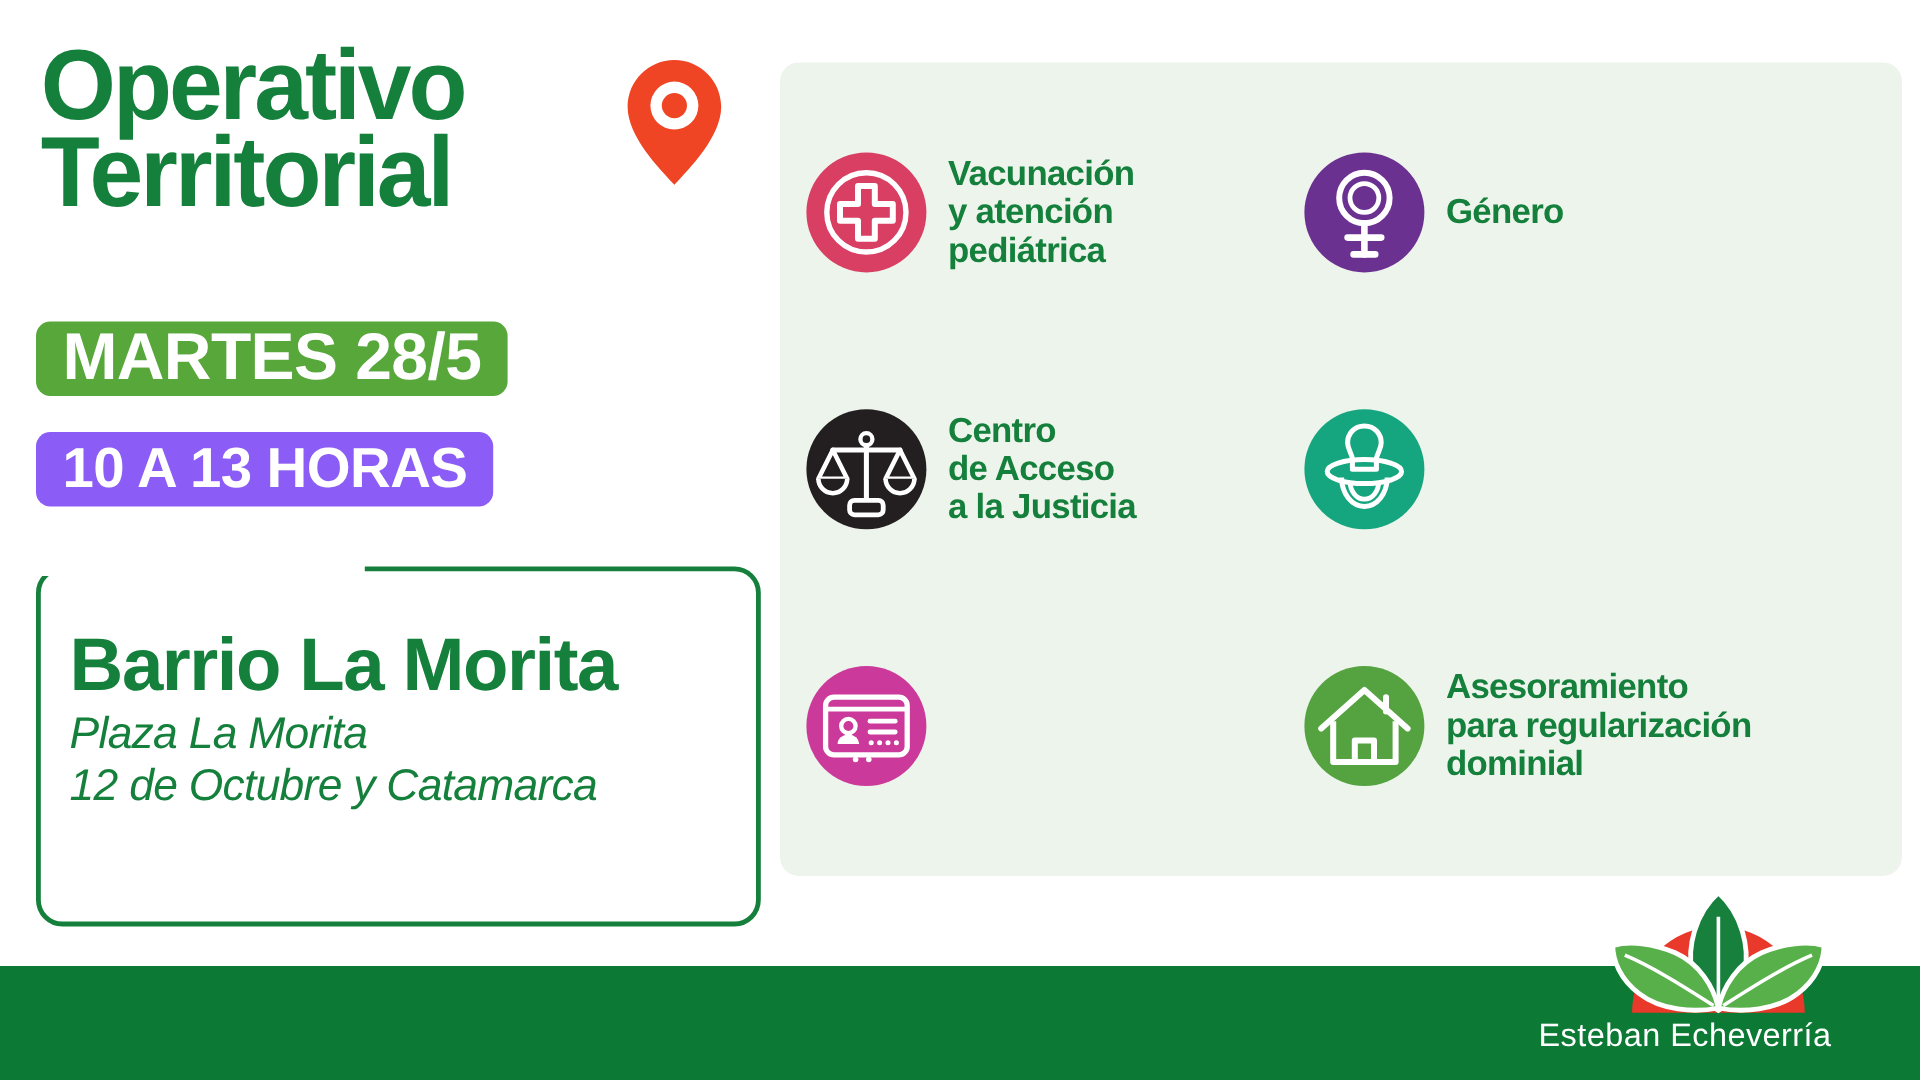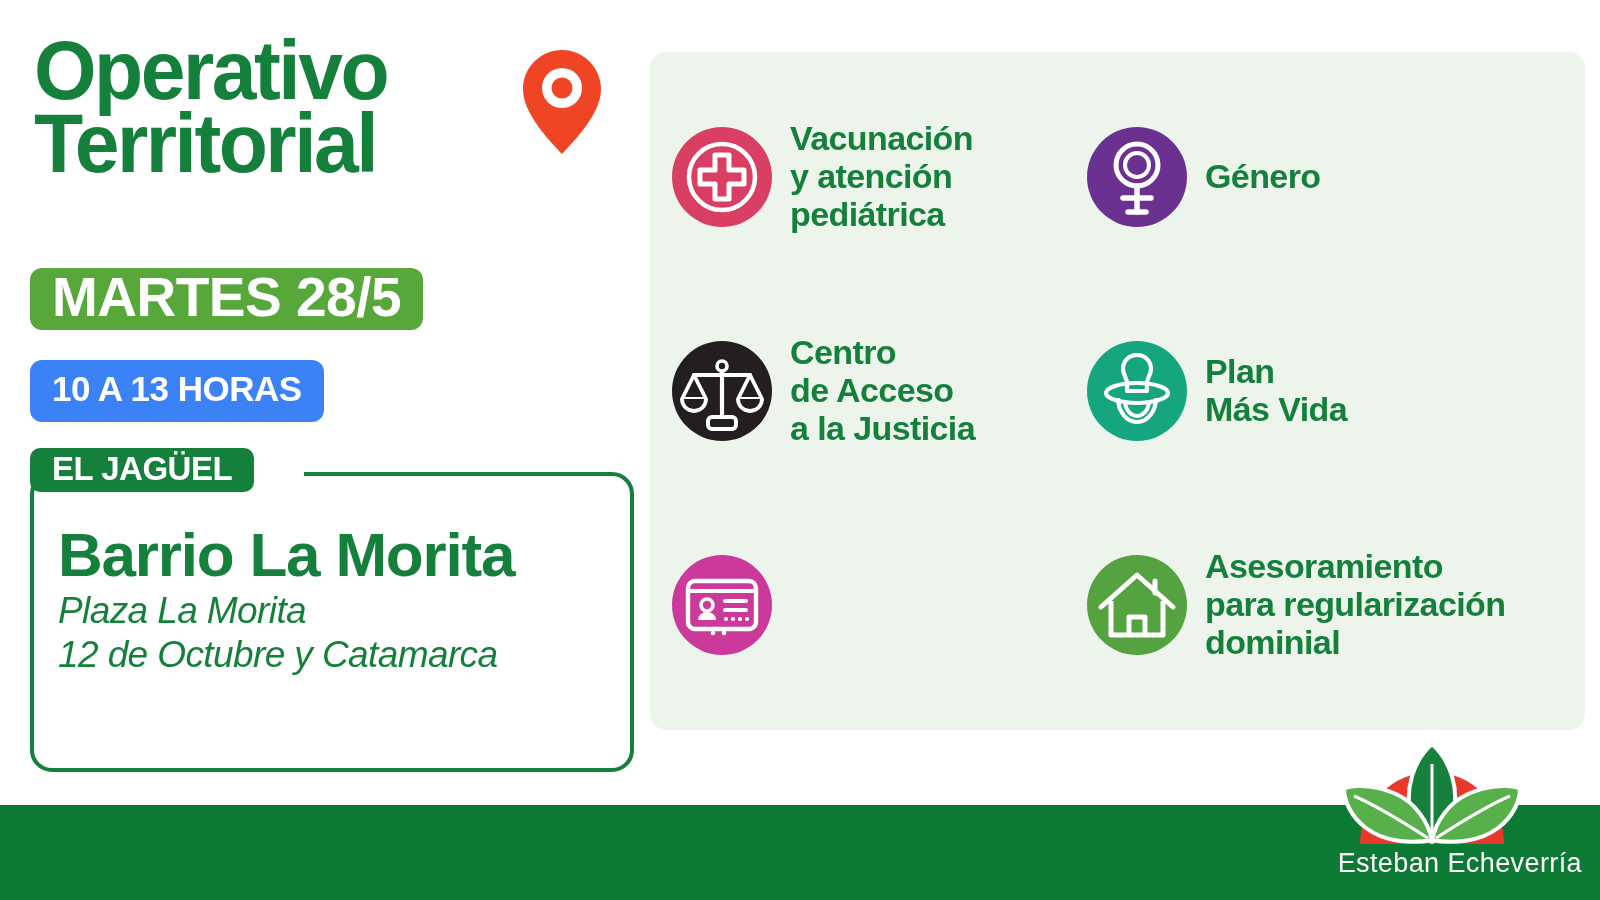--- a/index.html
+++ b/index.html
@@ -63,22 +63,22 @@
     top: 268px;
     height: 62px;
     padding: 0 22px 4px 22px;
     background: #57a73a;
     font-size: 55px;
   }
   .badge-time {
     top: 360px;
     height: 62px;
     padding: 0 22px 4px 22px;
-    background: #3b82f6;
-    font-size: 35px;
+    background: #8b5cf6;
+    font-size: 47px;
   }
   .badge-locality {
     top: 448px;
     height: 44px;
     padding: 0 22px 3px 22px;
     background: #14803b;
     font-size: 33px;
     z-index: 4;
     border-radius: 10px;
   }
@@ -143,39 +143,39 @@
   }
   .svc-circle {
     flex: 0 0 auto;
     width: 100px; height: 100px;
     border-radius: 50%;
     display: flex;
     align-items: center;
     justify-content: center;
   }
   .svc-label {
-    font-size: 34px;
+    font-size: 29px;
     font-weight: bold;
     line-height: 1.11;
     color: #15803c;
     letter-spacing: -0.6px;
     white-space: pre-line;
   }
 
   
   .logo-wrap {
     position: absolute;
     left: 1282px; top: 736px;
     width: 300px; height: 160px;
   }
   .logo-name {
     position: absolute;
     left: 0; top: 112px;
     width: 300px;
-    text-align: right;
+    text-align: left;
     color: #ffffff;
     font-size: 27px;
     letter-spacing: 0.4px;
   }
 </style>
 </head>
 <body>
 
 <div class="footer-bar"></div>
 
@@ -190,21 +190,20 @@
     <path d="M42 2 C20.5 2 3 19.5 3 41 C3 66 30 93 42 106 C54 93 81 66 81 41 C81 19.5 63.5 2 42 2 Z" fill="#f04524"></path>
     <circle cx="42" cy="40" r="20" fill="#ffffff"></circle>
     <circle cx="42" cy="40" r="10.5" fill="#f04524"></circle>
   </svg>
 
   <div class="badge badge-date">MARTES 28/5</div>
   <div class="badge badge-time">10 A 13 HORAS</div>
 
   <div class="address-card"></div>
   <div class="address-card-mask"></div>
-  <div class="badge badge-locality">EL JAGÜEL</div>
 
   <div class="address-inner">
     <div class="addr-line-1">Barrio La Morita</div>
     <div class="addr-line-2">Plaza La Morita</div>
     <div class="addr-line-3">12 de Octubre y Catamarca</div>
   </div>
 </div>
 
 <div class="services-panel">
   <div class="svc-grid">
@@ -254,22 +253,20 @@
 
     <div class="svc-item">
       <div class="svc-circle" style="background:#15a57f">
         <svg viewBox="0 0 100 100" width="100" height="100">
           <path d="M50 14 c-9 0 -14 7 -14 14 c0 6 4 9 4 14 l0 8 h20 l0 -8 c0 -5 4 -8 4 -14 c0 -7 -5 -14 -14 -14 z" fill="none" stroke="#ffffff" stroke-width="4.2" stroke-linejoin="round"></path>
           <ellipse cx="50" cy="52" rx="31" ry="10" fill="none" stroke="#ffffff" stroke-width="4.2"></ellipse>
           <path d="M31 57 a19 24 0 0 0 38 0" fill="none" stroke="#ffffff" stroke-width="4.2"></path>
           <path d="M38 60 a12 15 0 0 0 24 0" fill="none" stroke="#ffffff" stroke-width="4"></path>
         </svg>
       </div>
-      <div class="svc-label">Plan
-Más Vida</div>
     </div>
 
     <div class="svc-item">
       <div class="svc-circle" style="background:#cb3a9a">
         <svg viewBox="0 0 100 100" width="100" height="100">
           <rect x="16" y="26" width="68" height="48" rx="7" fill="none" stroke="#ffffff" stroke-width="4.4"></rect>
           <path d="M16 36 h68" stroke="#ffffff" stroke-width="4" fill="none"></path>
           <circle cx="35" cy="50" r="6" fill="none" stroke="#ffffff" stroke-width="3.6"></circle>
           <path d="M26 65 a9 8 0 0 1 18 0 z" fill="#ffffff"></path>
           <path d="M53 46 h21" stroke="#ffffff" stroke-width="4" stroke-linecap="round"></path>

